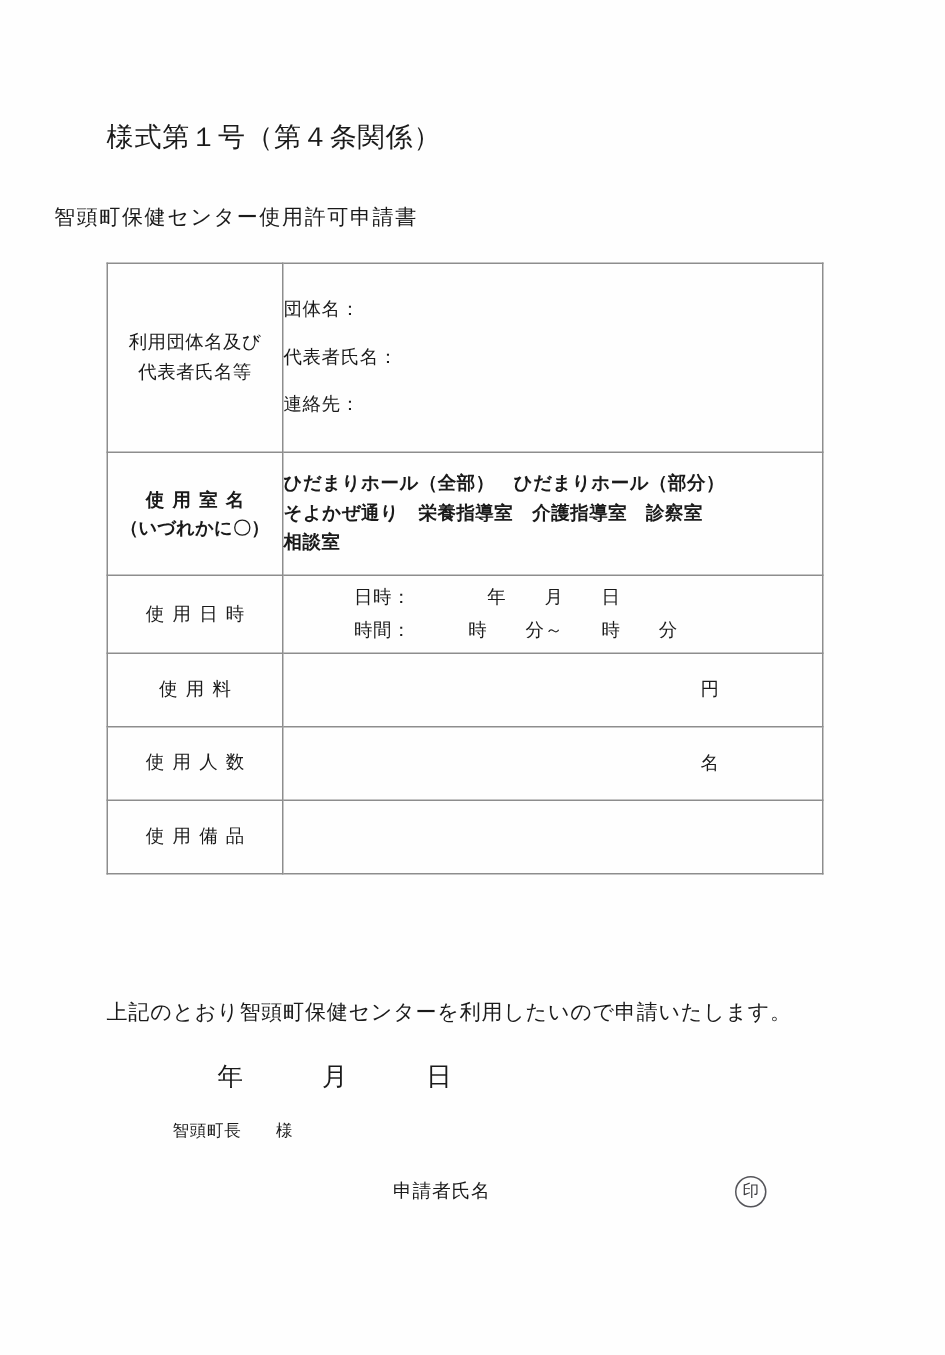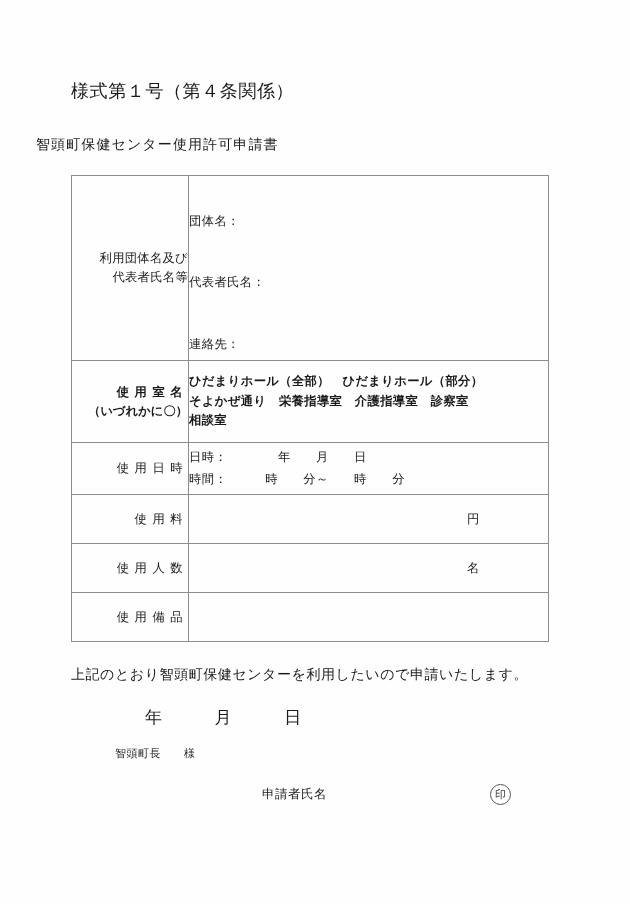--- a/index.html
+++ b/index.html
@@ -54,21 +54,21 @@
     table-layout: fixed;
     font-size: 12.3px;
   }
   .form-table td {
     border: 1px solid #8d8d8d;
     vertical-align: middle;
     padding: 0;
   }
   .label-cell {
     width: 116px;
-    text-align: right;
+    text-align: center;
     padding: 4px 6px;
     line-height: 1.55;
   }
   .label-cell .spread {
     display: block;
     letter-spacing: 5.5px;
     text-indent: 5.5px;
   }
   .label-cell .tight {
     display: block;
@@ -80,31 +80,31 @@
     font-size: 12.1px;
   }
   .value-cell {
     padding: 6px 0 6px 11px;
     line-height: 1.85;
   }
 
   
   .r-org { height: 126px; }
   .org-lines { line-height: 2.55; }
-  .org-lines span { display: block; letter-spacing: 0.4px; margin-top: 30px; }
+  .org-lines span { display: block; letter-spacing: 0.4px; }
 
   
   .r-room { height: 82px; font-weight: bold; }
   .room-lines { line-height: 1.62; }
   .room-lines span { display: block; letter-spacing: 0.35px; white-space: pre; }
 
   
   .r-datetime { height: 52px; }
   .dt-lines { line-height: 1.72; }
-  .dt-lines span { display: block; letter-spacing: 0.4px; white-space: pre; }
+  .dt-lines span { display: block; letter-spacing: 0.4px; white-space: pre; margin-left: 47px; }
 
   
   .r-fee, .r-purpose, .r-people, .r-equip { height: 49px; }
   .unit-cell {
     position: relative;
     padding: 0;
   }
   .unit-mark {
     position: absolute;
     top: 50%;

